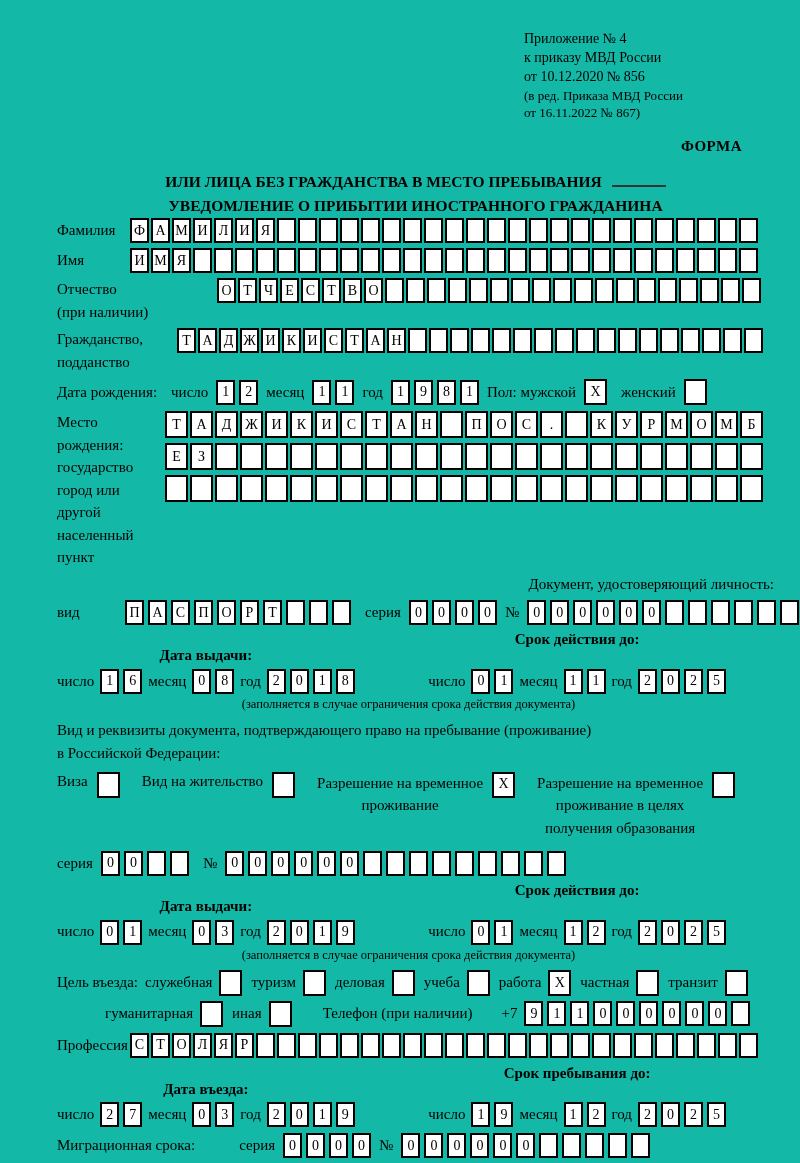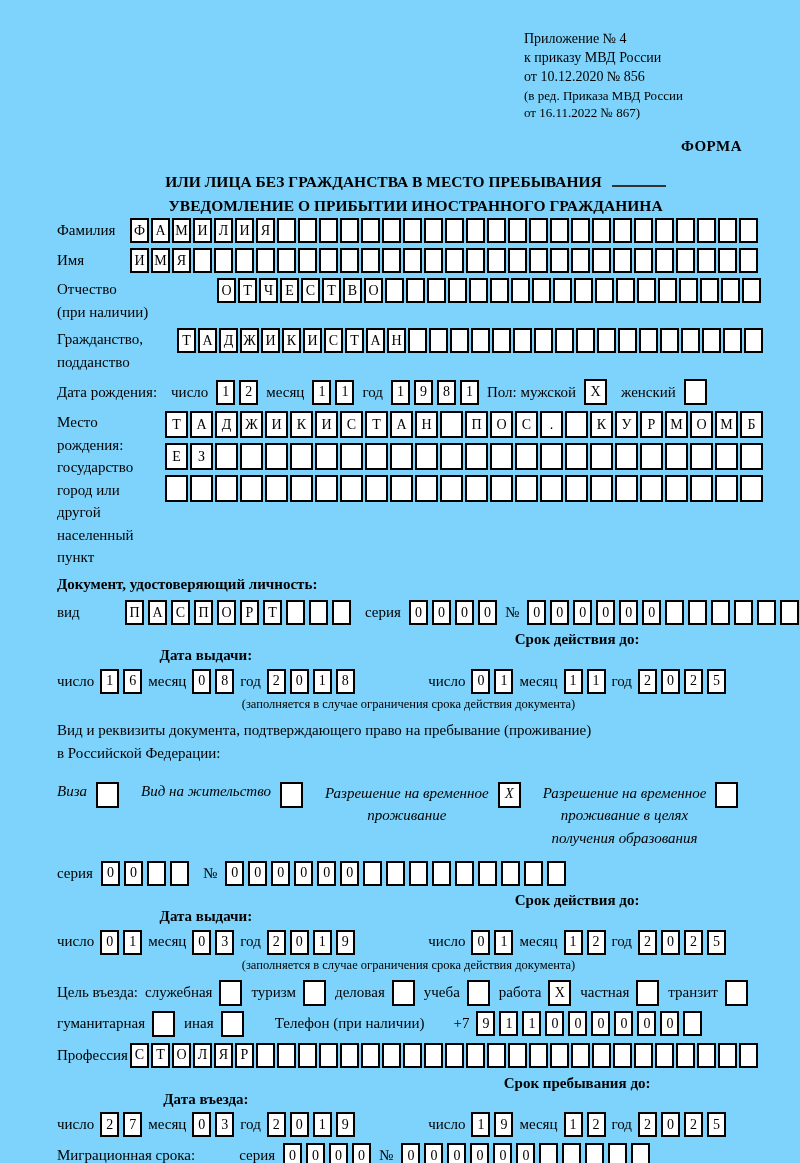--- a/index.html
+++ b/index.html
@@ -1,18 +1,18 @@
 <!DOCTYPE html>
 <html><head>
 <meta charset="utf-8">
 <style>
   html,body{margin:0;padding:0;background:#fff;}
   .page{
     width:800px;height:1163px;box-sizing:border-box;
-    background:#7dd3fc;color:#000;
+    background:#14b8a6;color:#000;
     font-family:"Liberation Serif", serif;
     font-size:15px;line-height:1.3;
     padding:30px 26px 0 57px;
     overflow:hidden;position:relative;
   }
   .hdr{width:240px;margin-left:auto;margin-right:10px;font-size:14px;line-height:1.35;}
   .hdr .small{font-size:13px;}
   .forma{font-weight:bold;text-align:right;padding-right:32px;margin-top:15px;letter-spacing:.5px;}
   .title{text-align:center;font-weight:bold;font-size:15.5px;line-height:1.55;margin-top:14px;}
   .blank-line{display:inline-block;width:54px;border-bottom:2px solid #333;height:.9em;margin-left:10px;}
@@ -35,23 +35,23 @@
   }
   .big .cell{width:23px;height:27px;}
   .cb .cell{width:23px;height:26px;}
   .stack{display:flex;flex-direction:column;gap:5px;}
   .dgroup{display:flex;flex-direction:column;}
   .dtitle{text-align:center;margin-bottom:3px;font-weight:bold;}
   .dfields{display:flex;align-items:center;gap:6px;}
   .dates-row{display:flex;align-items:flex-end;margin-bottom:2px;}
   .dates-row .right{margin-left:auto;margin-right:48px;gap:16px;}
   .note{font-size:12.5px;text-align:center;margin:0 14px 7px 0;}
-  .dochead{font-weight:bold;text-align:left;margin:6px 0 6px 0;}
+  .dochead{font-weight:normal;text-align:right;margin:6px 0 6px 0;}
   .intro{margin:6px 0 2px 0;line-height:1.55;}
-  .opts{display:flex;align-items:flex-start;margin:16px 0 12px 0;font-style:italic;}
+  .opts{display:flex;align-items:flex-start;margin:6px 0 12px 0;}
   .opt{display:flex;align-items:flex-start;gap:9px;}
   .opt .ctr{text-align:center;}
   .gap8{width:8px;flex:none;}
   .gap14{width:14px;flex:none;}
   .gap22{width:22px;flex:none;}
   .purpose .lbl{margin-right:7px;}
   .purpose .cells{margin-right:9px;}
   .mt6{margin-top:6px;}
 </style>
 </head>
@@ -572,21 +572,21 @@
       </span>
     <span class="lbl">частная</span>
     <span class="cells cb">
         <span class="cell"></span>
       </span>
     <span class="lbl">транзит</span>
     <span class="cells cb">
         <span class="cell"></span>
       </span>
   </div>
-  <div class="row purpose" style="">
+  <div class="row purpose" style="margin-left:48px;">
     <span class="lbl">гуманитарная</span>
     <span class="cells cb">
         <span class="cell"></span>
       </span>
     <span class="lbl">иная</span>
     <span class="cells cb">
         <span class="cell"></span>
       </span>
     <span class="gap22"></span>
     <span class="lbl">Телефон (при наличии)</span>

